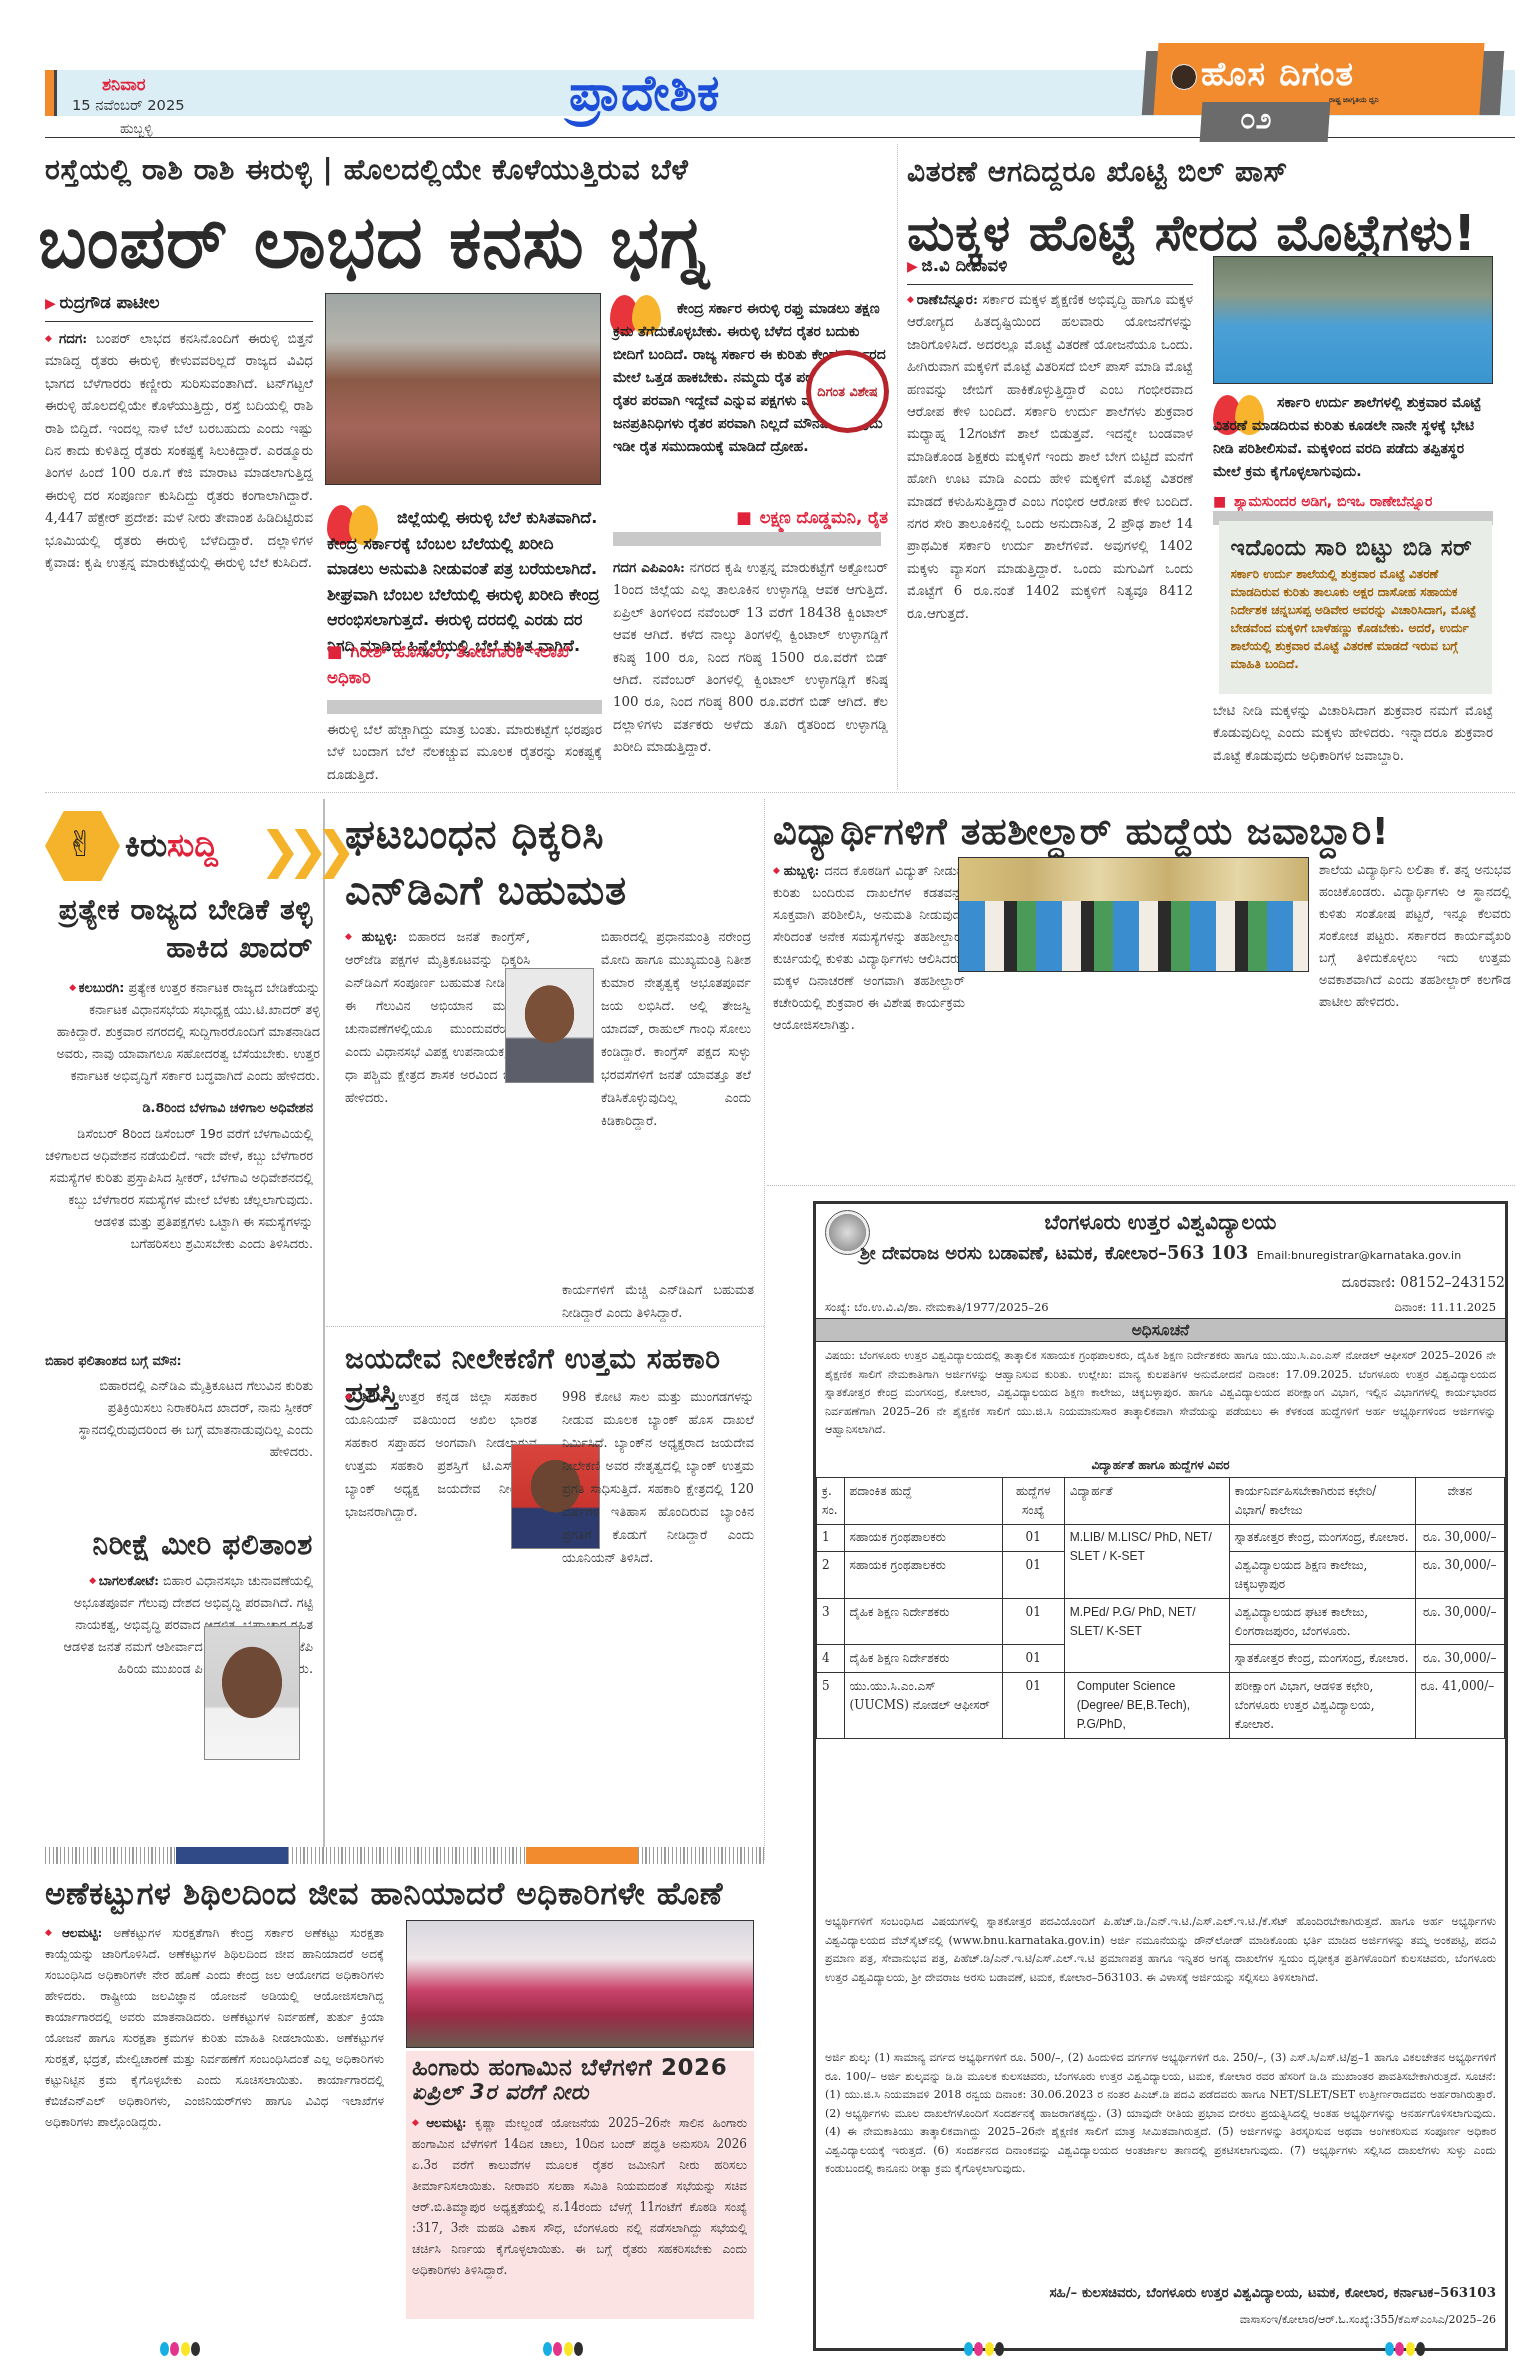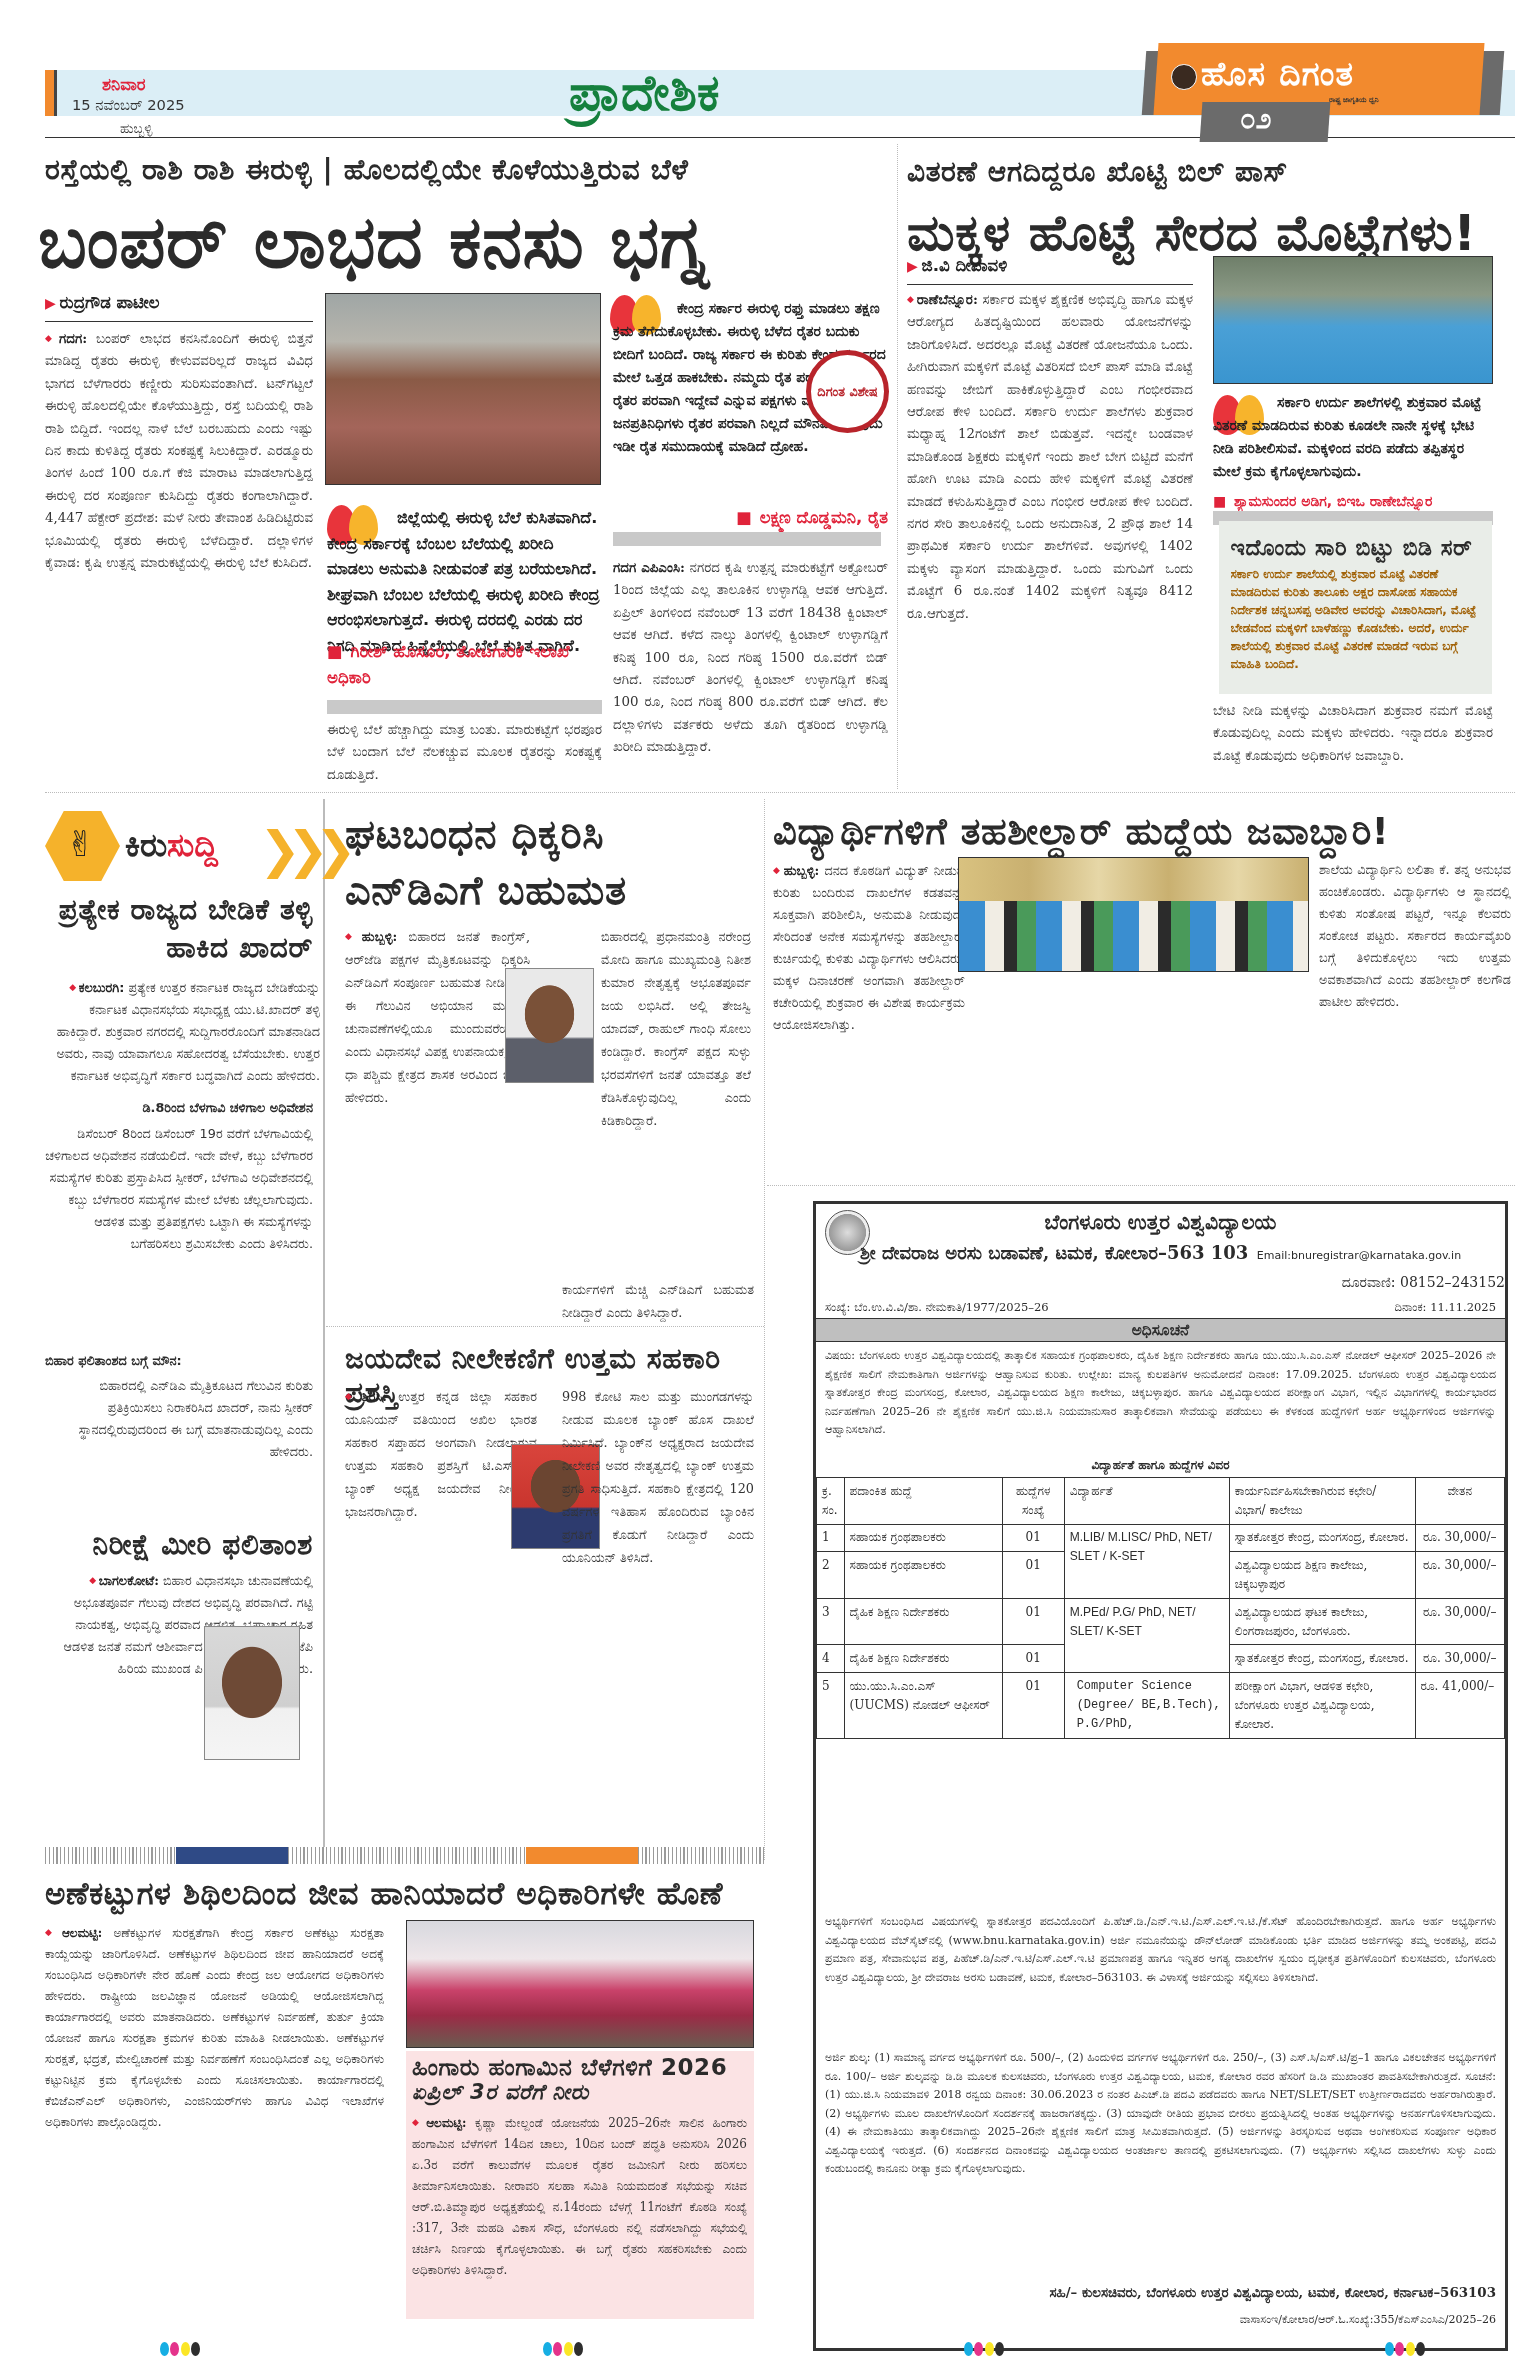--- a/index.html
+++ b/index.html
@@ -31,21 +31,21 @@
 </style>
 </head>
 <body>
 
 <div class="abs" style="left:45px; top:70px; width:1470px; height:46px; background:#dbeef6;"></div>
 <div class="abs" style="left:45px; top:70px; width:9px; height:46px; background:#f28a2e;"></div>
 <div class="abs" style="left:54px; top:70px; width:3.2px; height:46px; background:#444;"></div>
 <div class="abs" style="left:102px; top:75px; font-size:16.6px; font-weight:bold; color:#e0233a;">ಶನಿವಾರ</div>
 <div class="abs" style="left:72px; top:96px; font-size:14.7px; color:#333;">15 ನವೆಂಬರ್ 2025</div>
 <div class="abs" style="left:120px; top:121px; font-size:13.4px; color:#333;">ಹುಬ್ಬಳ್ಳಿ</div>
-<div class="abs" style="left:569px; top:64px; font-size:50px; font-weight:bold; color:#15803d;">ಪ್ರಾದೇಶಿಕ</div>
+<div class="abs" style="left:569px; top:64px; font-size:50px; font-weight:bold; color:#1d4ed8;">ಪ್ರಾದೇಶಿಕ</div>
 <div class="abs" style="left:45px; top:137px; width:1470px; border-top:1.3px solid #333;"></div>
 
 <div class="abs" style="left:1144px; top:51px; width:358px; height:64px; background:#6b6b6b; transform:skewX(-4deg);"></div>
 <div class="abs" style="left:1156px; top:43px; width:326px; height:72px; background:#f28a2e; transform:skewX(-4deg);"></div>
 <div class="abs" style="left:1171px; top:64px; width:25.6px; height:25.6px; border-radius:50%; background:#3a2a20; border:1.9px solid #fff;"></div>
 <div class="abs" style="left:1201px; top:54px; font-size:33px; font-weight:bold; color:#fff; letter-spacing:1.3px;">ಹೊಸ ದಿಗಂತ</div>
 <div class="abs" style="left:1329px; top:96px; font-size:7px; font-weight:bold; color:#333;">ರಾಷ್ಟ್ರ ಜಾಗೃತಿಯ ಧ್ವನಿ</div>
 <div class="abs" style="left:1201px; top:102px; width:128px; height:40px; background:#6b6b6b; transform:skewX(-4deg);"></div>
 <div class="abs" style="left:1240px; top:102px; font-size:28px; font-weight:bold; color:#fff;">೦೨</div>
 
@@ -240,21 +240,21 @@
           <td>4</td>
           <td>ದೈಹಿಕ ಶಿಕ್ಷಣ ನಿರ್ದೇಶಕರು</td>
           <td style="text-align:center;">01</td>
           <td>ಸ್ನಾತಕೋತ್ತರ ಕೇಂದ್ರ, ಮಂಗಸಂದ್ರ, ಕೋಲಾರ.</td>
           <td style="text-align:center;">ರೂ. 30,000/–</td>
         </tr>
         <tr>
           <td>5</td>
           <td>ಯು.ಯು.ಸಿ.ಎಂ.ಎಸ್ (UUCMS) ನೋಡಲ್ ಆಫೀಸರ್</td>
           <td style="text-align:center;">01</td>
-          <td style="font-family:Liberation Mono, monospace;padding-left:12px;">Computer Science (Degree/ BE,B.Tech), P.G/PhD,</td>
+          <td style="font-family:Liberation Sans, sans-serif;padding-left:12px;">Computer Science (Degree/ BE,B.Tech), P.G/PhD,</td>
           <td>ಪರೀಕ್ಷಾಂಗ ವಿಭಾಗ, ಆಡಳಿತ ಕಛೇರಿ, ಬೆಂಗಳೂರು ಉತ್ತರ ವಿಶ್ವವಿದ್ಯಾಲಯ, ಕೋಲಾರ.</td>
           <td style="text-align:left;">ರೂ. 41,000/–</td>
         </tr>
       </tbody>
     </table>
   </div>
 
   <div class="serif" style="position:absolute; left:9px; right:9px; top:709px; font-size:11px; line-height:18.5px; text-align:justify;">ಅಭ್ಯರ್ಥಿಗಳಿಗೆ ಸಂಬಂಧಿಸಿದ ವಿಷಯಗಳಲ್ಲಿ ಸ್ನಾತಕೋತ್ತರ ಪದವಿಯೊಂದಿಗೆ ಪಿ.ಹೆಚ್.ಡಿ./ಎನ್.ಇ.ಟಿ./ಎಸ್.ಎಲ್.ಇ.ಟಿ./ಕೆ.ಸೆಟ್ ಹೊಂದಿರಬೇಕಾಗಿರುತ್ತದೆ. ಹಾಗೂ ಅರ್ಹ ಅಭ್ಯರ್ಥಿಗಳು ವಿಶ್ವವಿದ್ಯಾಲಯದ ವೆಬ್‌ಸೈಟ್‌ನಲ್ಲಿ (www.bnu.karnataka.gov.in) ಅರ್ಜಿ ನಮೂನೆಯನ್ನು ಡೌನ್‌ಲೋಡ್ ಮಾಡಿಕೊಂಡು ಭರ್ತಿ ಮಾಡಿದ ಅರ್ಜಿಗಳನ್ನು ತಮ್ಮ ಅಂಕಪಟ್ಟಿ, ಪದವಿ ಪ್ರಮಾಣ ಪತ್ರ, ಸೇವಾನುಭವ ಪತ್ರ, ಪಿಹೆಚ್.ಡಿ/ಎನ್.ಇ.ಟಿ/ಎಸ್.ಎಲ್.ಇ.ಟಿ ಪ್ರಮಾಣಪತ್ರ ಹಾಗೂ ಇನ್ನಿತರ ಅಗತ್ಯ ದಾಖಲೆಗಳ ಸ್ವಯಂ ದೃಢೀಕೃತ ಪ್ರತಿಗಳೊಂದಿಗೆ ಕುಲಸಚಿವರು, ಬೆಂಗಳೂರು ಉತ್ತರ ವಿಶ್ವವಿದ್ಯಾಲಯ, ಶ್ರೀ ದೇವರಾಜ ಅರಸು ಬಡಾವಣೆ, ಟಮಕ, ಕೋಲಾರ–563103. ಈ ವಿಳಾಸಕ್ಕೆ ಅರ್ಜಿಯನ್ನು ಸಲ್ಲಿಸಲು ತಿಳಿಸಲಾಗಿದೆ.</div>
   <div class="serif" style="position:absolute; left:9px; right:9px; top:845px; height:217px; overflow:hidden; font-size:11px; line-height:18.5px; text-align:justify;">ಅರ್ಜಿ ಶುಲ್ಕ: (1) ಸಾಮಾನ್ಯ ವರ್ಗದ ಅಭ್ಯರ್ಥಿಗಳಿಗೆ ರೂ. 500/–, (2) ಹಿಂದುಳಿದ ವರ್ಗಗಳ ಅಭ್ಯರ್ಥಿಗಳಿಗೆ ರೂ. 250/–, (3) ಎಸ್.ಸಿ/ಎಸ್.ಟಿ/ಪ್ರ–1 ಹಾಗೂ ವಿಕಲಚೇತನ ಅಭ್ಯರ್ಥಿಗಳಿಗೆ ರೂ. 100/– ಅರ್ಜಿ ಶುಲ್ಕವನ್ನು ಡಿ.ಡಿ ಮೂಲಕ ಕುಲಸಚಿವರು, ಬೆಂಗಳೂರು ಉತ್ತರ ವಿಶ್ವವಿದ್ಯಾಲಯ, ಟಮಕ, ಕೋಲಾರ ರವರ ಹೆಸರಿಗೆ ಡಿ.ಡಿ ಮುಖಾಂತರ ಪಾವತಿಸಬೇಕಾಗಿರುತ್ತದೆ. ಸೂಚನೆ: (1) ಯು.ಜಿ.ಸಿ ನಿಯಮಾವಳಿ 2018 ರನ್ವಯ ದಿನಾಂಕ: 30.06.2023 ರ ನಂತರ ಪಿಎಚ್.ಡಿ ಪದವಿ ಪಡೆದವರು ಹಾಗೂ NET/SLET/SET ಉತ್ತೀರ್ಣರಾದವರು ಅರ್ಹರಾಗಿರುತ್ತಾರೆ. (2) ಅಭ್ಯರ್ಥಿಗಳು ಮೂಲ ದಾಖಲೆಗಳೊಂದಿಗೆ ಸಂದರ್ಶನಕ್ಕೆ ಹಾಜರಾಗತಕ್ಕದ್ದು. (3) ಯಾವುದೇ ರೀತಿಯ ಪ್ರಭಾವ ಬೀರಲು ಪ್ರಯತ್ನಿಸಿದಲ್ಲಿ ಅಂತಹ ಅಭ್ಯರ್ಥಿಗಳನ್ನು ಅನರ್ಹಗೊಳಿಸಲಾಗುವುದು. (4) ಈ ನೇಮಕಾತಿಯು ತಾತ್ಕಾಲಿಕವಾಗಿದ್ದು 2025–26ನೇ ಶೈಕ್ಷಣಿಕ ಸಾಲಿಗೆ ಮಾತ್ರ ಸೀಮಿತವಾಗಿರುತ್ತದೆ. (5) ಅರ್ಜಿಗಳನ್ನು ತಿರಸ್ಕರಿಸುವ ಅಥವಾ ಅಂಗೀಕರಿಸುವ ಸಂಪೂರ್ಣ ಅಧಿಕಾರ ವಿಶ್ವವಿದ್ಯಾಲಯಕ್ಕೆ ಇರುತ್ತದೆ. (6) ಸಂದರ್ಶನದ ದಿನಾಂಕವನ್ನು ವಿಶ್ವವಿದ್ಯಾಲಯದ ಅಂತರ್ಜಾಲ ತಾಣದಲ್ಲಿ ಪ್ರಕಟಿಸಲಾಗುವುದು. (7) ಅಭ್ಯರ್ಥಿಗಳು ಸಲ್ಲಿಸಿದ ದಾಖಲೆಗಳು ಸುಳ್ಳು ಎಂದು ಕಂಡುಬಂದಲ್ಲಿ ಕಾನೂನು ರೀತ್ಯಾ ಕ್ರಮ ಕೈಗೊಳ್ಳಲಾಗುವುದು.</div>
   <div class="serif" style="position:absolute; right:9px; top:1080px; font-size:13.4px; font-weight:bold;">ಸಹಿ/– ಕುಲಸಚಿವರು, ಬೆಂಗಳೂರು ಉತ್ತರ ವಿಶ್ವವಿದ್ಯಾಲಯ, ಟಮಕ, ಕೋಲಾರ, ಕರ್ನಾಟಕ–563103</div>

